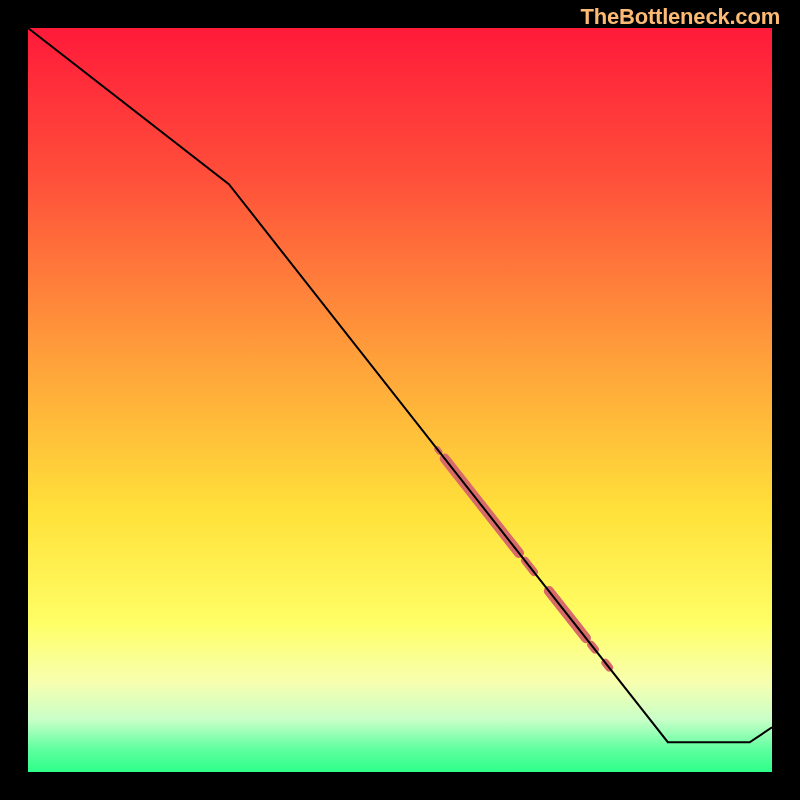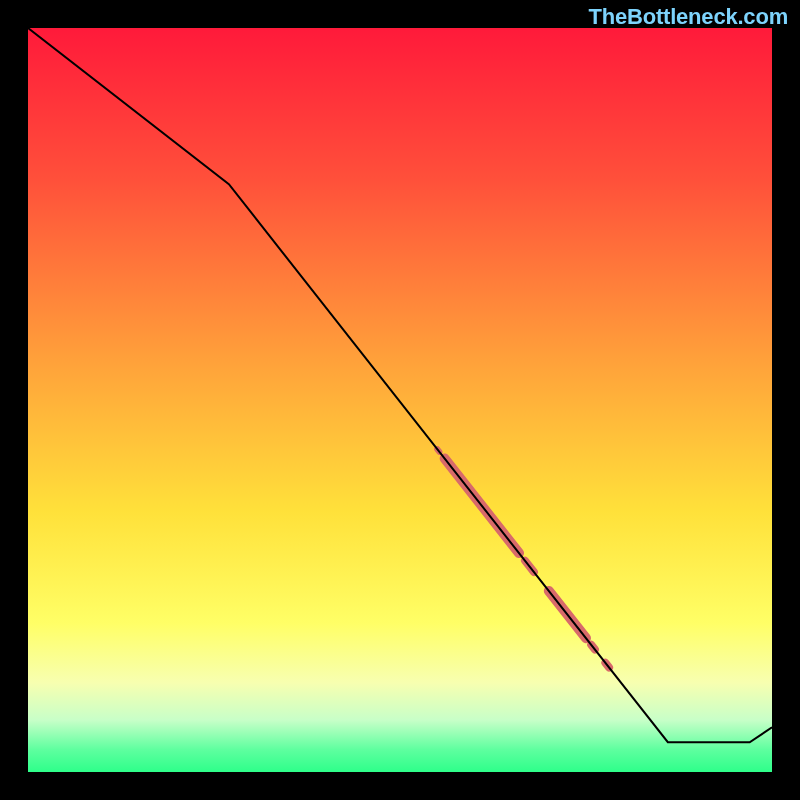--- a/index.html
+++ b/index.html
@@ -6,25 +6,25 @@
   html, body { width: 800px; height: 800px; background: #000; overflow: hidden; }
   .root {
     position: relative;
     width: 800px;
     height: 800px;
     background: #000;
   }
   .watermark {
     position: absolute;
     top: 4px;
-    right: 12px;
+    right: 20px;
     font-family: Arial, Helvetica, sans-serif;
     font-size: 22px;
     font-weight: 600;
-    color: #7dd3fc;
+    color: #fdba74;
     letter-spacing: -0.2px;
     z-index: 5;
   }
   .plot {
     position: absolute;
     left: 28px;
     top: 28px;
     width: 744px;
     height: 744px;
   }

